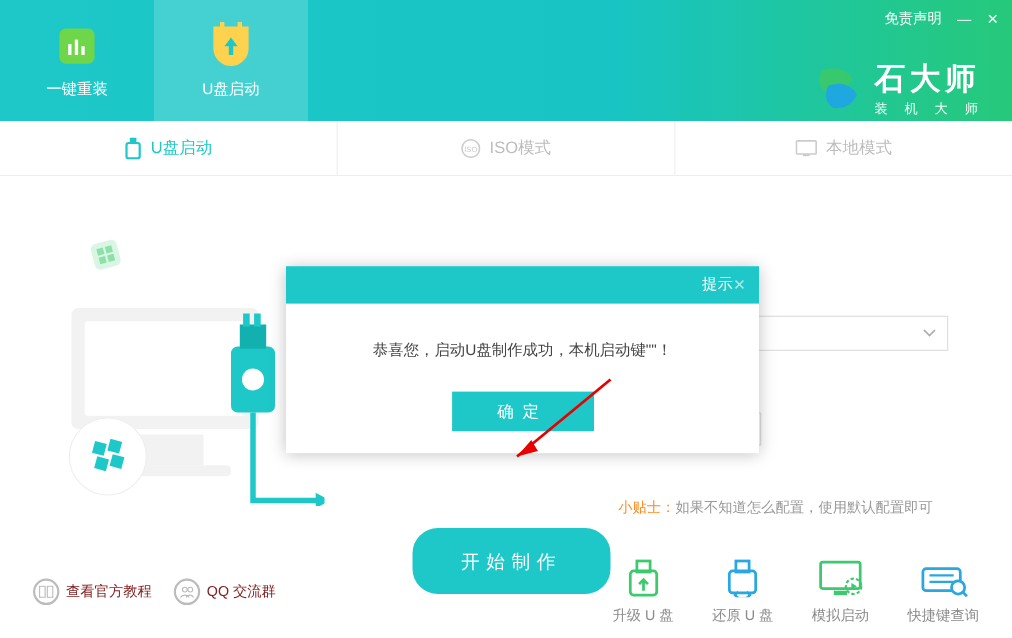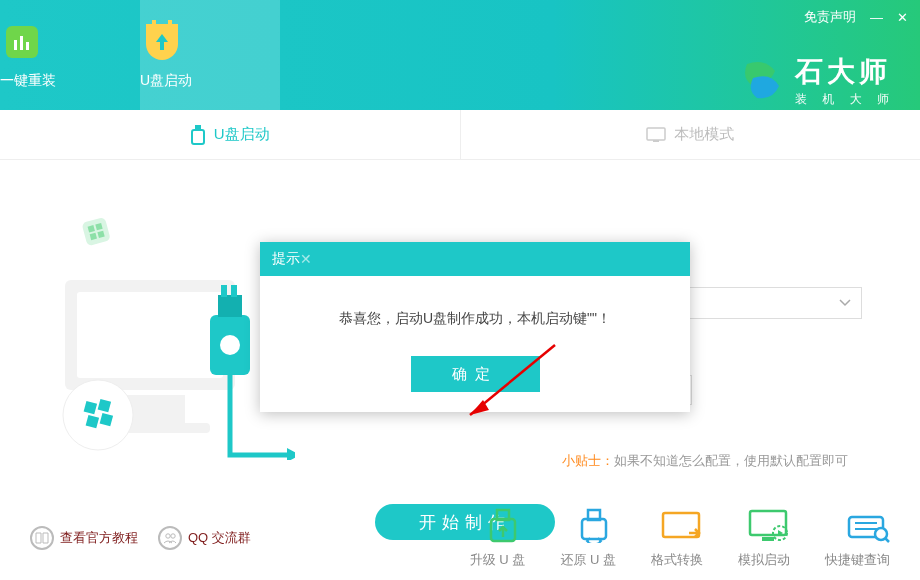--- a/index.html
+++ b/index.html
@@ -1,50 +1,50 @@
 <!DOCTYPE html>
 <html><head>
 <meta charset="utf-8">
 <style>
 *{box-sizing:border-box;margin:0;padding:0;font-family:"Microsoft YaHei",sans-serif}
 body{width:920px;height:580px;overflow:hidden;background:#fff}
 .header{height:110px;background:linear-gradient(90deg,#1ec8c8 0%,#18c4c4 60%,#26c97a 100%);position:relative;display:flex}
 .nav-tabs{display:flex;height:100%}
-.nav-tab{width:140px;display:flex;flex-direction:column;align-items:flex-start;justify-content:center;color:#fff;cursor:pointer;gap:8px}
+.nav-tab{width:140px;display:flex;flex-direction:column;align-items:center;justify-content:center;color:#fff;cursor:pointer;gap:8px}
 .nav-tab.active{background:rgba(255,255,255,0.18)}
 .nav-tab-label{font-size:14px}
 .nav-icon{width:44px;height:44px;display:flex;align-items:center;justify-content:center}
 .brand{position:absolute;right:25px;top:53px;display:flex;align-items:center;gap:10px}
 .brand-logo{width:50px;height:50px}
 .brand-text{color:#fff}
 .brand-title{font-size:28px;font-weight:bold;letter-spacing:4px}
 .brand-sub{font-size:12px;letter-spacing:6px;opacity:.95}
 .win-controls{position:absolute;top:8px;right:12px;display:flex;gap:14px;align-items:center;color:#fff;font-size:13px}
 .win-btn{cursor:pointer;font-family:Arial}
 .disclaimer{cursor:pointer}
 .subtabs{height:50px;display:flex;border-bottom:1px solid #eee}
 .subtab{flex:1;display:flex;align-items:center;justify-content:center;gap:8px;font-size:15px;color:#bdbdbd;cursor:pointer;border-right:1px solid #eee}
 .subtab:last-child{border-right:none}
 .subtab.active{color:#1ec8c8}
 .body{position:relative;height:420px;background:#fff}
 .illust{position:absolute;left:35px;top:40px;width:260px;height:260px}
-.start-btn{position:absolute;left:375px;top:380px;transform:translateY(-100%);width:180px;height:36px;background:#1ec8c8;color:#fff;border:none;border-radius:23px;font-size:17px;cursor:pointer;letter-spacing:6px}
+.start-btn{position:absolute;left:375px;top:380px;transform:translateY(-100%);width:180px;height:60px;background:#1ec8c8;color:#fff;border:none;border-radius:23px;font-size:17px;cursor:pointer;letter-spacing:6px}
 .tip{position:absolute;left:562px;top:292px;font-size:13px;color:#999}
 .tip-label{color:#ff8a1e}
 .dropdown{position:absolute;left:562px;top:127px;width:300px;height:32px;border:1px solid #ddd;display:flex;align-items:center;justify-content:flex-end;padding:0 10px;cursor:pointer}
 .inputbox{position:absolute;left:562px;top:215px;width:130px;height:30px;border:1px solid #ddd}
 .bottom-row{position:absolute;left:0;right:0;bottom:0;height:85px;display:flex;align-items:center;padding:0 30px;border-top:0}
 .bl{display:flex;gap:20px}
 .bl-item{display:flex;align-items:center;gap:6px;color:#7f1d1d;font-size:13px;cursor:pointer}
 .bl-icon{width:24px;height:24px;border:2px solid #bbb;border-radius:50%;display:flex;align-items:center;justify-content:center}
 .actions{margin-left:auto;display:flex;gap:35px}
-.action{display:flex;flex-direction:column;align-items:flex-end;gap:8px;cursor:pointer;color:#8a8a8a;font-size:13px}
+.action{display:flex;flex-direction:column;align-items:center;gap:8px;cursor:pointer;color:#8a8a8a;font-size:13px}
 .action-icon{width:44px;height:36px}
 .dialog{position:absolute;left:260px;top:82px;width:430px;background:#fff;box-shadow:0 2px 14px rgba(0,0,0,.25);z-index:10}
-.dialog-title{height:34px;background:#1ec8c8;color:#fff;font-size:14px;display:flex;align-items:center;padding:0 12px;justify-content:flex-start}
+.dialog-title{height:34px;background:#1ec8c8;color:#fff;font-size:14px;display:flex;align-items:center;padding:0 12px;justify-content:flex-end}
 .dialog-close{cursor:pointer;opacity:.6}
 .dialog-body{padding:34px 20px 28px;text-align:center;font-size:14px;color:#444}
 .dialog-footer{display:flex;justify-content:center;padding-bottom:20px}
 .ok-btn{width:129px;height:36px;background:#1ec8c8;color:#fff;border:none;font-size:15px;letter-spacing:8px;cursor:pointer}
 .arrow{position:absolute;left:455px;top:180px;z-index:11;pointer-events:none}
 </style>
 </head>
 <body>
 
 <div class="header">
@@ -91,20 +91,27 @@
   </div>
 </div>
 
 <div class="subtabs">
   <div class="subtab active">
     <svg width="16" height="20" viewBox="0 0 16 20">
         <rect x="5" y="0" width="6" height="5" fill="#1ec8c8"></rect>
         <rect x="2" y="5" width="12" height="14" rx="2" fill="none" stroke="#1ec8c8" stroke-width="2"></rect>
       </svg>
     <span>U盘启动</span>
+  </div>
+  <div class="subtab">
+    <svg width="18" height="18" viewBox="0 0 18 18">
+        <circle cx="9" cy="9" r="8" fill="none" stroke="#ccc" stroke-width="1.5"></circle>
+        <text x="3" y="12" font-size="7" fill="#ccc">ISO</text>
+      </svg>
+    <span>ISO模式</span>
   </div>
   <div class="subtab">
     <svg width="20" height="16" viewBox="0 0 20 16">
         <rect x="1" y="1" width="18" height="12" rx="1" fill="none" stroke="#ccc" stroke-width="1.5"></rect>
         <rect x="7" y="13" width="6" height="2" fill="#ccc"></rect>
       </svg>
     <span>本地模式</span>
   </div>
 </div>
 
@@ -184,27 +191,20 @@
       <div class="action">
         <svg class="action-icon" viewBox="0 0 44 36">
             <rect x="10" y="12" width="24" height="20" rx="3" fill="none" stroke="#2aa7e0" stroke-width="2.5"></rect>
             <rect x="16" y="3" width="12" height="10" fill="none" stroke="#2aa7e0" stroke-width="2.5"></rect>
             <path d="M16 34 a6 3 0 1 0 12 0 M26 31 l3 3 l-3 3 M18 37 l-3-3 l3-3" fill="none" stroke="#2aa7e0" stroke-width="2"></path>
           </svg>
         <span>还原 U 盘</span>
       </div>
       <div class="action">
         <svg class="action-icon" viewBox="0 0 44 36">
-            <rect x="4" y="6" width="36" height="24" rx="2" fill="none" stroke="#f5a623" stroke-width="2.5"></rect>
-            <path d="M30 26 h10 M36 22 l4 4 l-4 4" fill="none" stroke="#f5a623" stroke-width="2.5"></path>
-          </svg>
-        <span>格式转换</span>
-      </div>
-      <div class="action">
-        <svg class="action-icon" viewBox="0 0 44 36">
             <rect x="4" y="4" width="36" height="24" rx="2" fill="none" stroke="#3dc96e" stroke-width="2.5"></rect>
             <rect x="16" y="30" width="12" height="4" fill="#3dc96e"></rect>
             <circle cx="34" cy="26" r="7" fill="none" stroke="#3dc96e" stroke-width="2" stroke-dasharray="3 2"></circle>
             <polygon points="32,23 32,29 37,26" fill="#3dc96e"></polygon>
           </svg>
         <span>模拟启动</span>
       </div>
       <div class="action">
         <svg class="action-icon" viewBox="0 0 44 36">
             <rect x="3" y="10" width="34" height="20" rx="3" fill="none" stroke="#2aa7e0" stroke-width="2.5"></rect>

